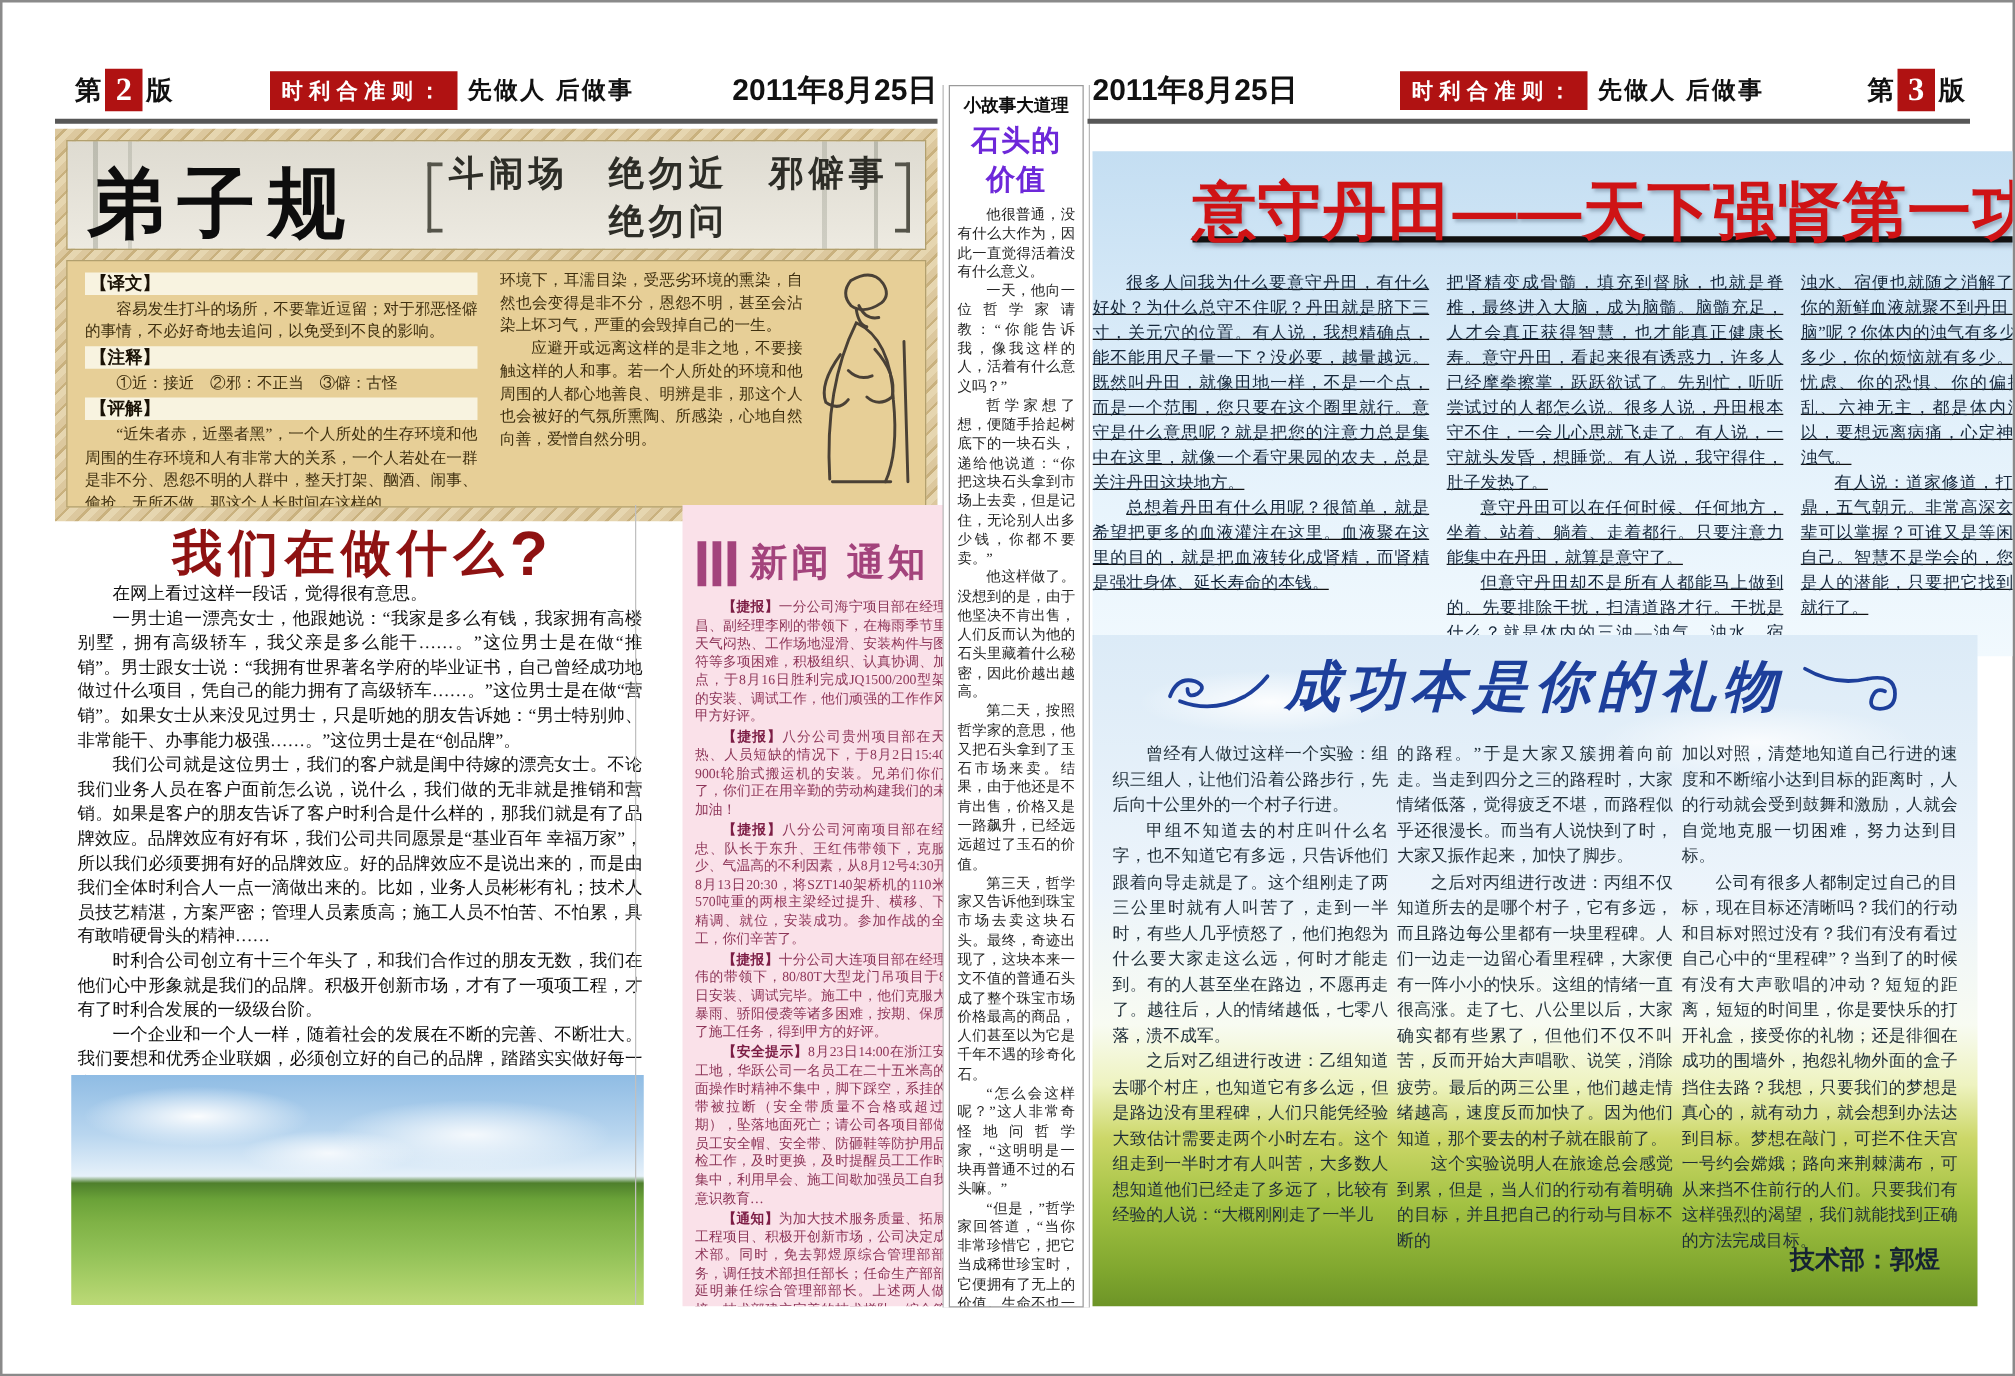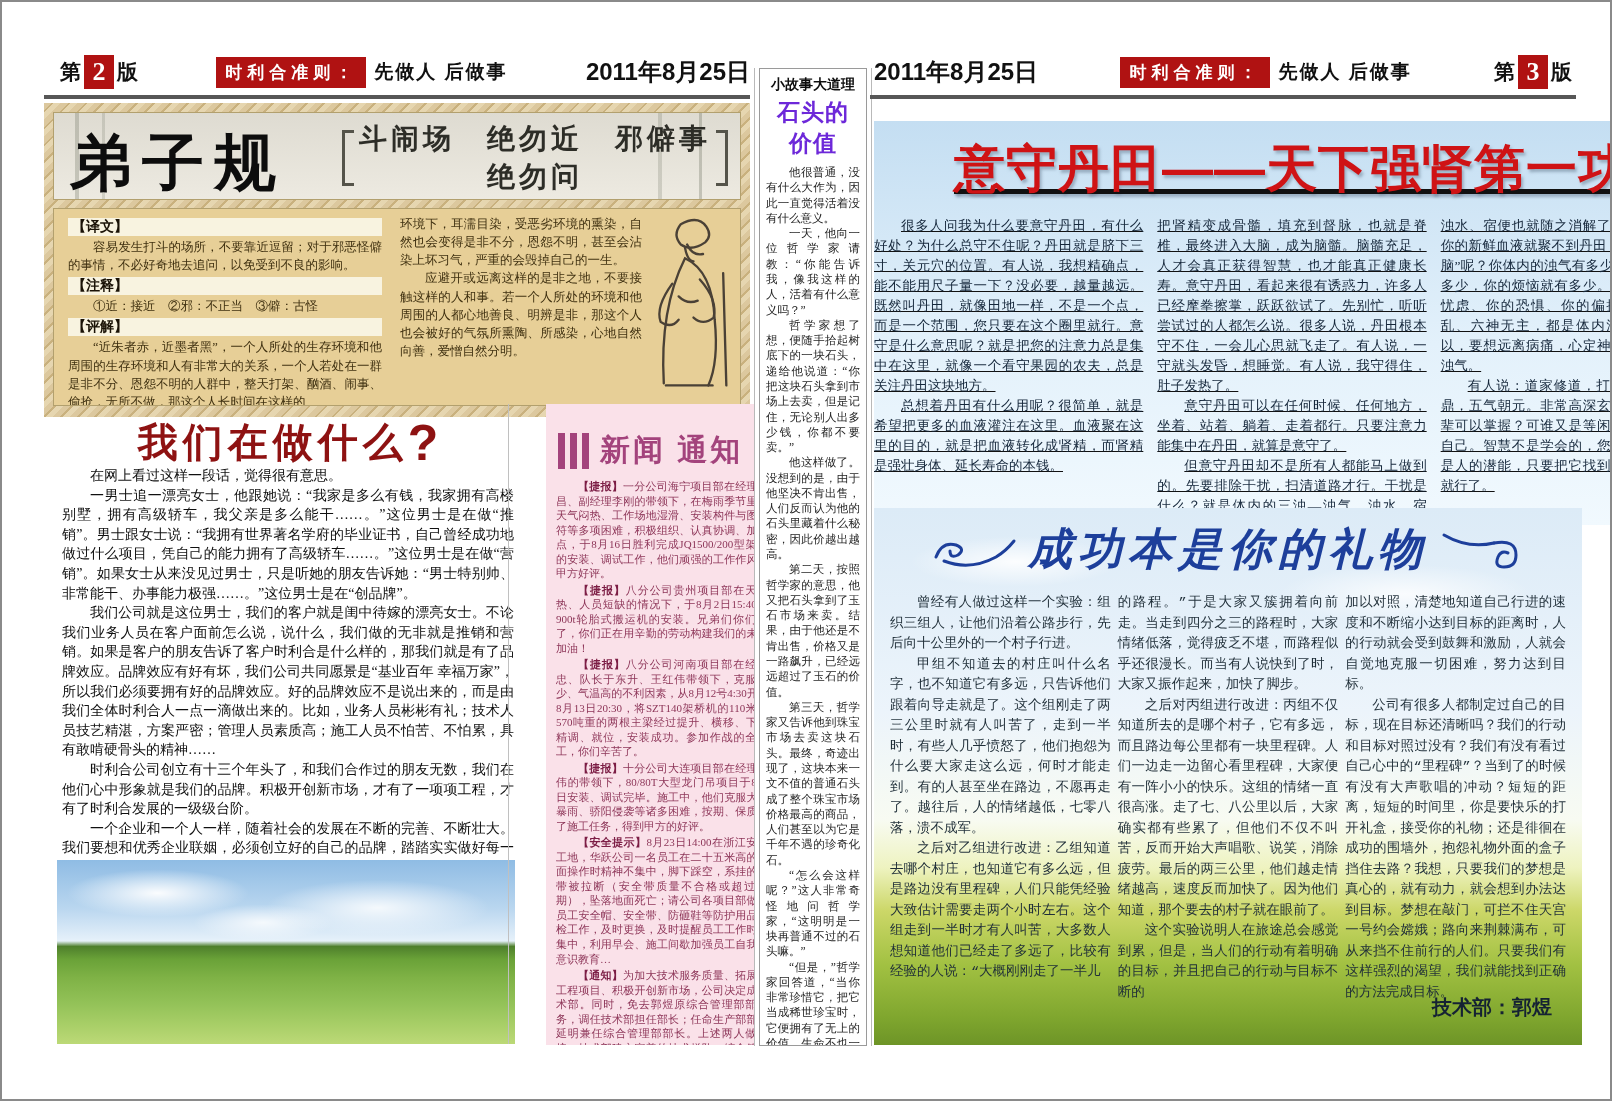--- a/index.html
+++ b/index.html
@@ -115,21 +115,21 @@
   .gift { position:absolute; left:872px; top:506px; width:708px; height:537px; overflow:hidden;
     background:
       radial-gradient(ellipse 150px 36px at 20% 10%, rgba(255,255,255,.9), rgba(255,255,255,0) 70%),
       radial-gradient(ellipse 180px 42px at 75% 16%, rgba(255,255,255,.8), rgba(255,255,255,0) 70%),
       linear-gradient(180deg,#dcebf7 0%,#ecf4fb 38%,#f8fbf2 58%,#eef3c0 67%,#ccd768 75%,
         #a2c142 85%,#7fa62e 95%,#6d9427 100%); }
   .gift-title-row { margin-top:12px; display:flex; align-items:center; justify-content:center;
     gap:10px; }
   .gift-title { font-size:44px; font-weight:bold; font-style:italic; color:#1d3f9b;
     letter-spacing:6px; font-family:"Liberation Serif",serif; }
-  .gift-cols { display:flex; gap:7px; padding:14px 16px 0;font-family:Liberation Mono, monospace; }
+  .gift-cols { display:flex; gap:7px; padding:14px 16px 0; }
   .gift-col { flex:1; }
   .gift-col p { font-size:13.5px; line-height:1.52; text-indent:2em; text-align:justify;
     color:#1f2e38; }
   .gift-col p.noind { text-indent:0; }
   .gift-byline { position:absolute; right:30px; bottom:24px; font-weight:bold; font-size:20px;
     color:#152233; font-family:"Liberation Sans",sans-serif; }
 </style>
 </head>
 <body>
 

